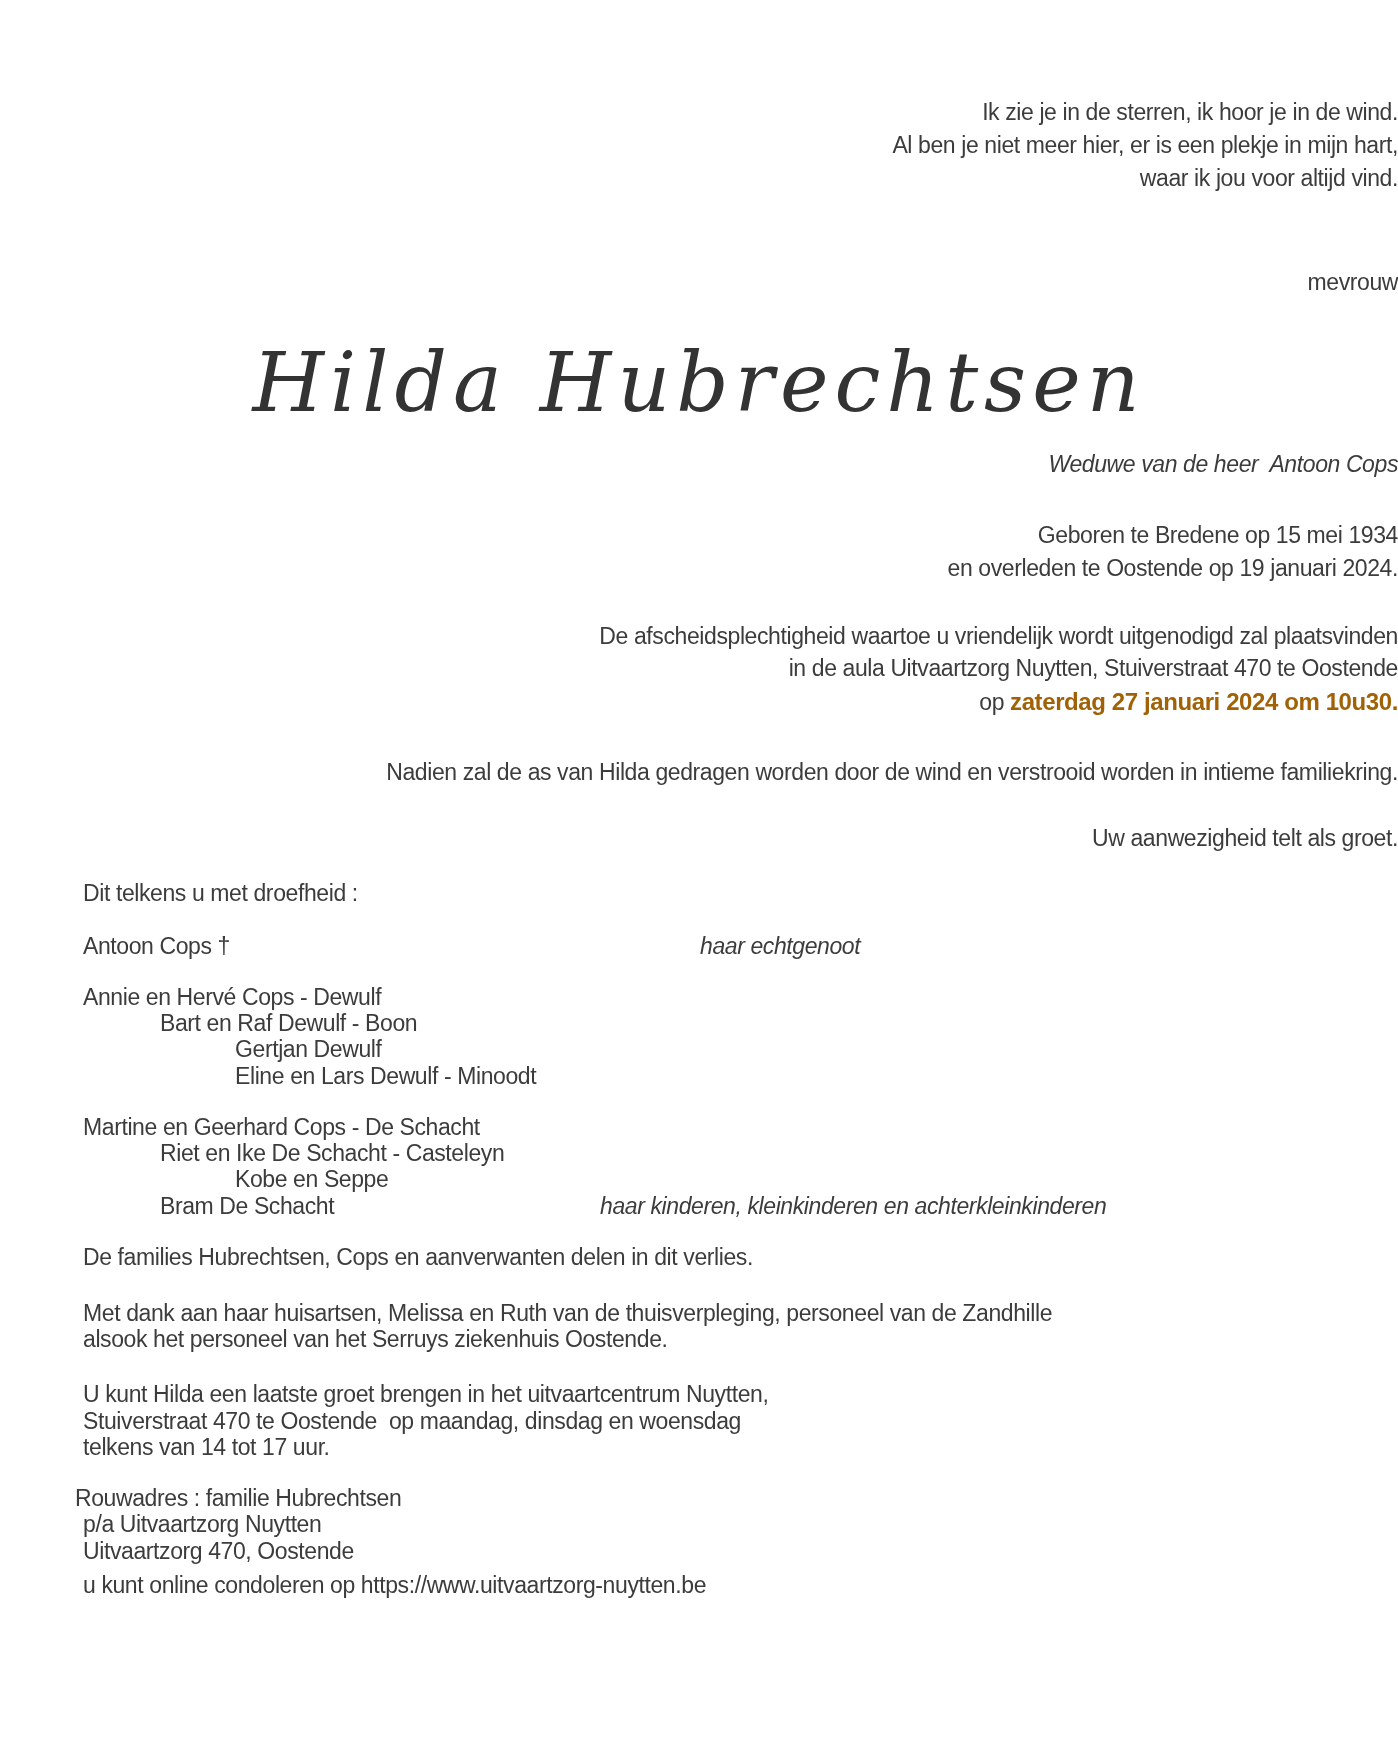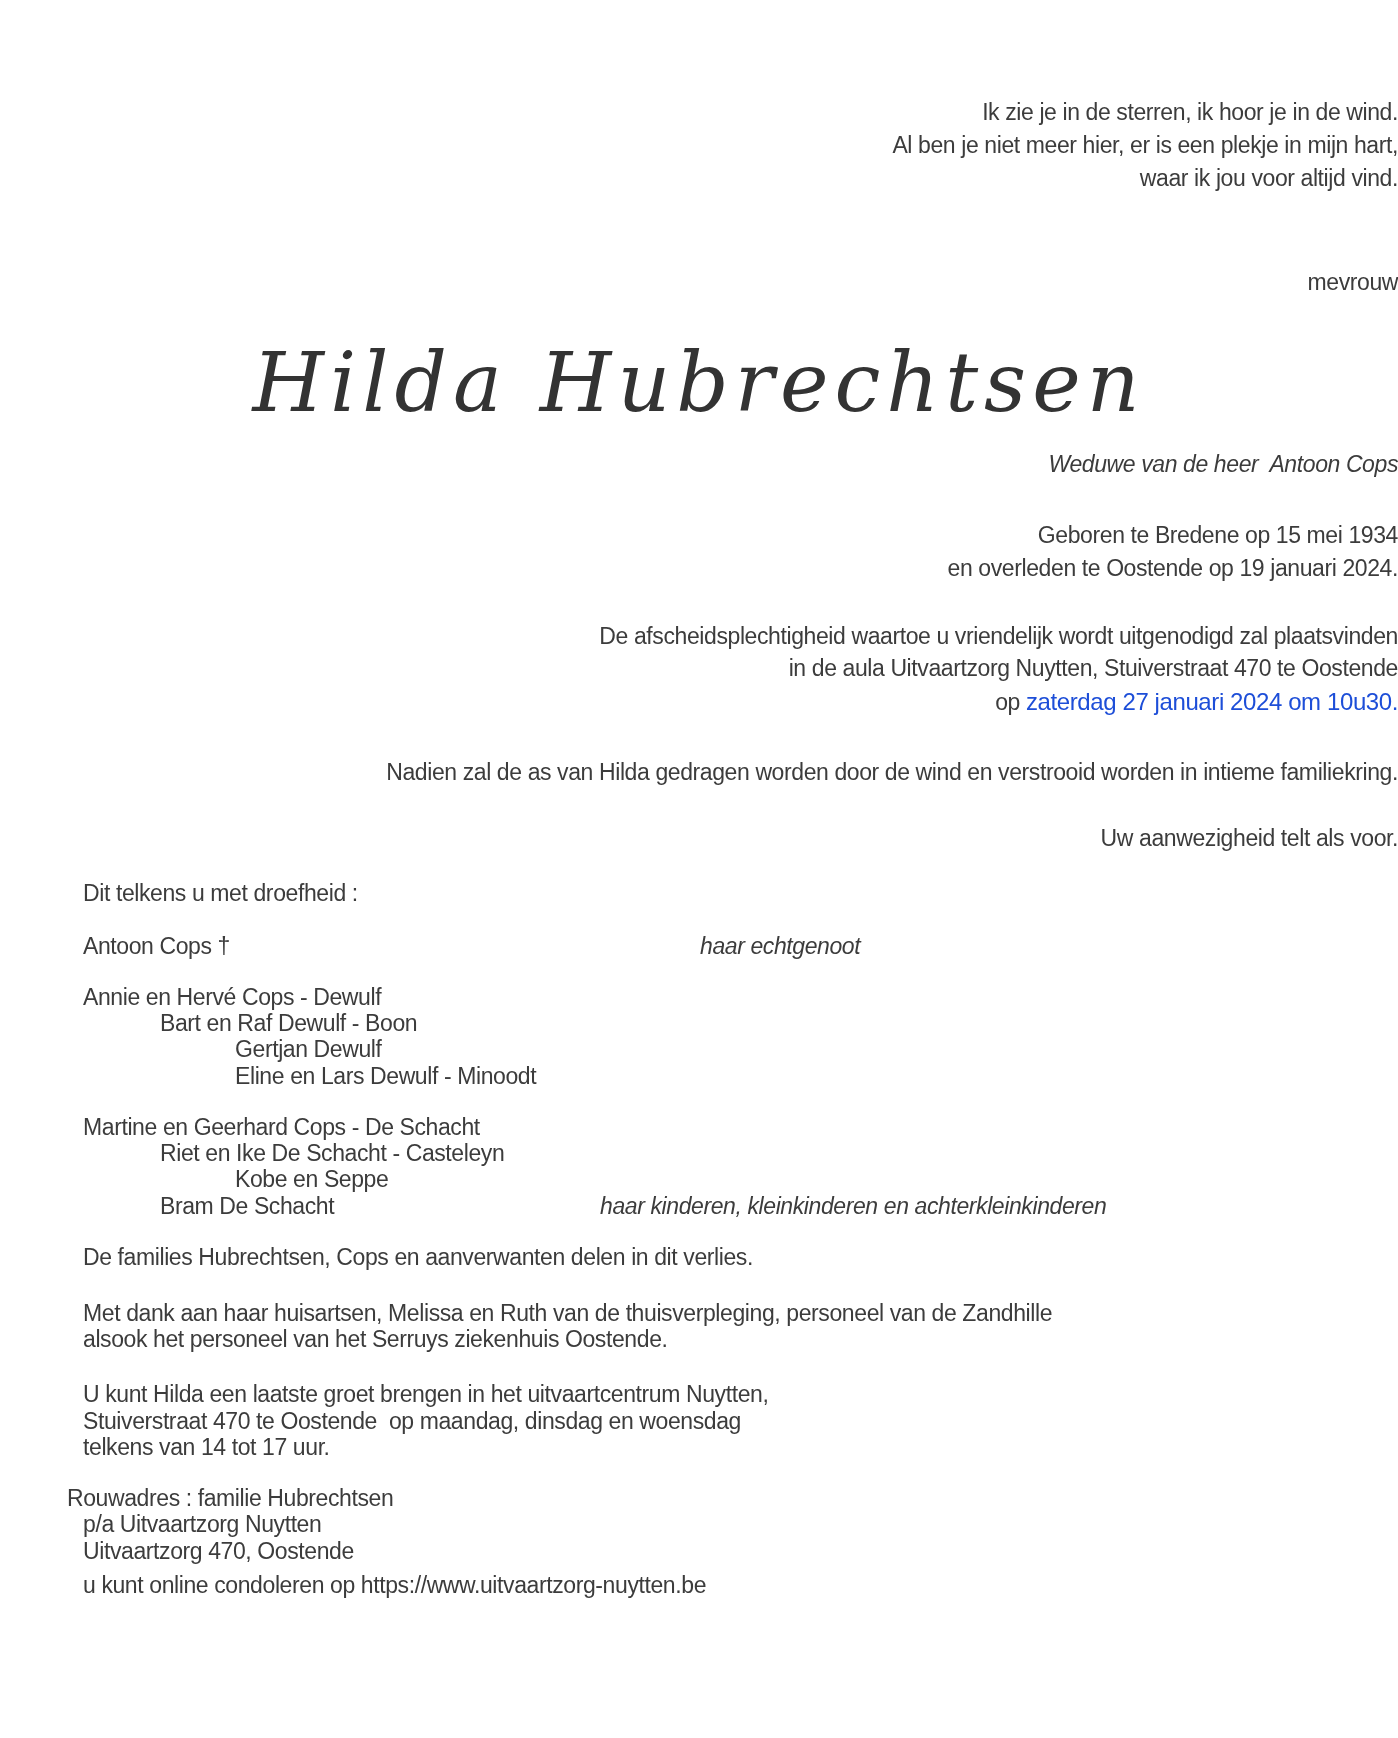--- a/index.html
+++ b/index.html
@@ -1,21 +1,21 @@
 <!DOCTYPE html>
 <html><head>
 <meta charset="utf-8">
 <style>
   html, body { margin: 0; padding: 0; background: #ffffff; }
   body { width: 1398px; height: 1738px; position: relative; overflow: hidden;
          font-family: "Liberation Sans", "DejaVu Sans", sans-serif; color: #3c3c3c; }
   .line { position: absolute; white-space: pre; font-size: 23px; line-height: 26px; letter-spacing: -0.4px; }
   .center { left: 0; width: 1398px; text-align: right; }
   .italic { font-style: italic; }
-  .bold { font-weight: normal; color: #1d4ed8; font-size: 24px; }
+  .bold { font-weight: bold; color: #a16207; font-size: 24px; }
   .name { position: absolute; left: 0; width: 1398px; text-align: center; top: 338px;
           font-family: "DejaVu Serif", serif; font-style: italic; font-size: 82px; line-height: 90px;
           letter-spacing: 6px; color: #333333; font-weight: normal; }
   .right { text-align: left; }
 </style>
 </head>
 <body>
 
 <div class="line center" style="top:99px">Ik zie je in de sterren, ik hoor je in de wind.</div>
 <div class="line center" style="top:132px">Al ben je niet meer hier, er is een plekje in mijn hart,</div>
@@ -29,21 +29,21 @@
 
 <div class="line center" style="top:522px">Geboren te Bredene op 15 mei 1934</div>
 <div class="line center" style="top:555px">en overleden te Oostende op 19 januari 2024.</div>
 
 <div class="line center" style="top:623px">De afscheidsplechtigheid waartoe u vriendelijk wordt uitgenodigd zal plaatsvinden</div>
 <div class="line center" style="top:655px">in de aula Uitvaartzorg Nuytten, Stuiverstraat 470 te Oostende</div>
 <div class="line center" style="top:689px"><span>op </span><span class="bold">zaterdag 27 januari 2024 om 10u30.</span></div>
 
 <div class="line center" style="top:759px">Nadien zal de as van Hilda gedragen worden door de wind en verstrooid worden in intieme familiekring.</div>
 
-<div class="line center" style="top:825px">Uw aanwezigheid telt als voor.</div>
+<div class="line center" style="top:825px">Uw aanwezigheid telt als groet.</div>
 
 <div class="line" style="top:880px; left:83px">Dit telkens u met droefheid :</div>
 
 <div class="line" style="top:933px; left:83px">Antoon Cops †</div>
 <div class="line italic right" style="top:933px; left:700px; width:619px">haar echtgenoot</div>
 
 <div class="line" style="top:984px; left:83px">Annie en Hervé Cops - Dewulf</div>
 <div class="line" style="top:1010px; left:160px">Bart en Raf Dewulf - Boon</div>
 <div class="line" style="top:1036px; left:235px">Gertjan Dewulf</div>
 <div class="line" style="top:1063px; left:235px">Eline en Lars Dewulf - Minoodt</div>
@@ -56,16 +56,16 @@
 
 <div class="line" style="top:1244px; left:83px">De families Hubrechtsen, Cops en aanverwanten delen in dit verlies.</div>
 
 <div class="line" style="top:1300px; left:83px">Met dank aan haar huisartsen, Melissa en Ruth van de thuisverpleging, personeel van de Zandhille</div>
 <div class="line" style="top:1326px; left:83px">alsook het personeel van het Serruys ziekenhuis Oostende.</div>
 
 <div class="line" style="top:1381px; left:83px">U kunt Hilda een laatste groet brengen in het uitvaartcentrum Nuytten,</div>
 <div class="line" style="top:1408px; left:83px">Stuiverstraat 470 te Oostende  op maandag, dinsdag en woensdag</div>
 <div class="line" style="top:1434px; left:83px">telkens van 14 tot 17 uur.</div>
 
-<div class="line" style="top:1485px; left:67px">Rouwadres : familie Hubrechtsen</div>
+<div class="line" style="top:1485px; left:75px">Rouwadres : familie Hubrechtsen</div>
 <div class="line" style="top:1511px; left:83px">p/a Uitvaartzorg Nuytten</div>
 <div class="line" style="top:1538px; left:83px">Uitvaartzorg 470, Oostende</div>
 <div class="line" style="top:1572px; left:83px"><span>u kunt online condoleren op </span><span>https://www.uitvaartzorg-nuytten.be</span></div>
 
 </body></html>

